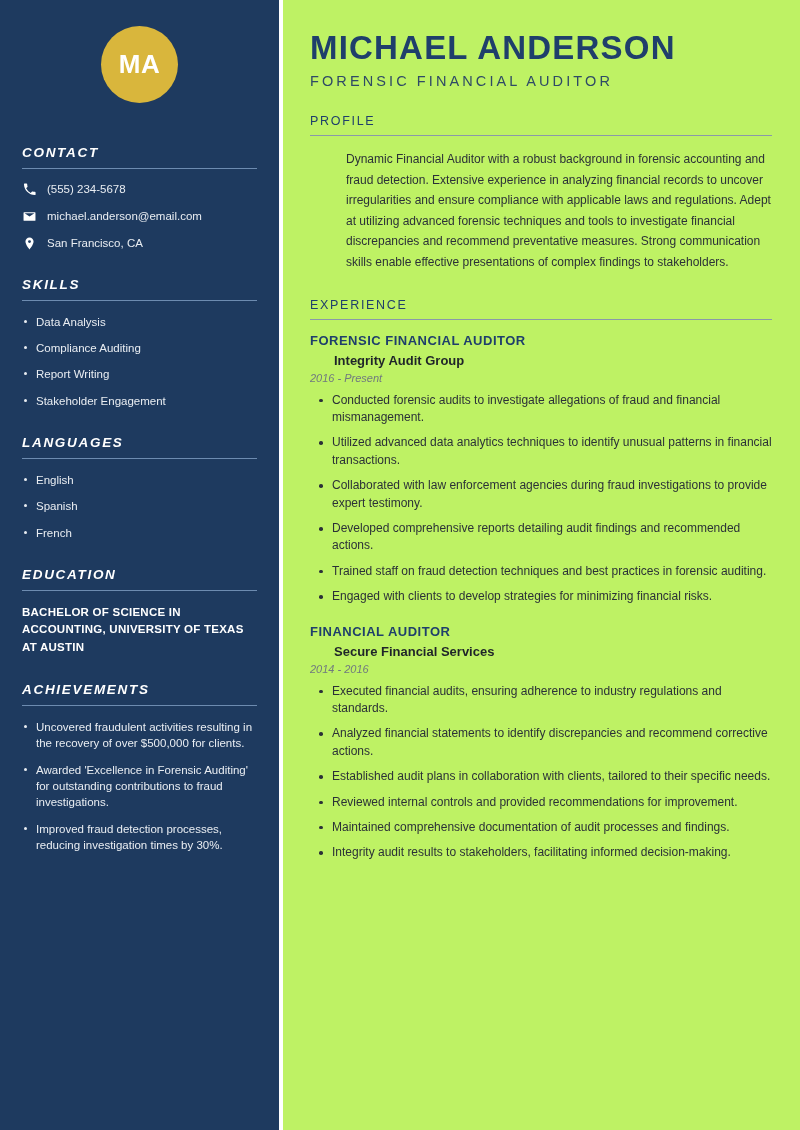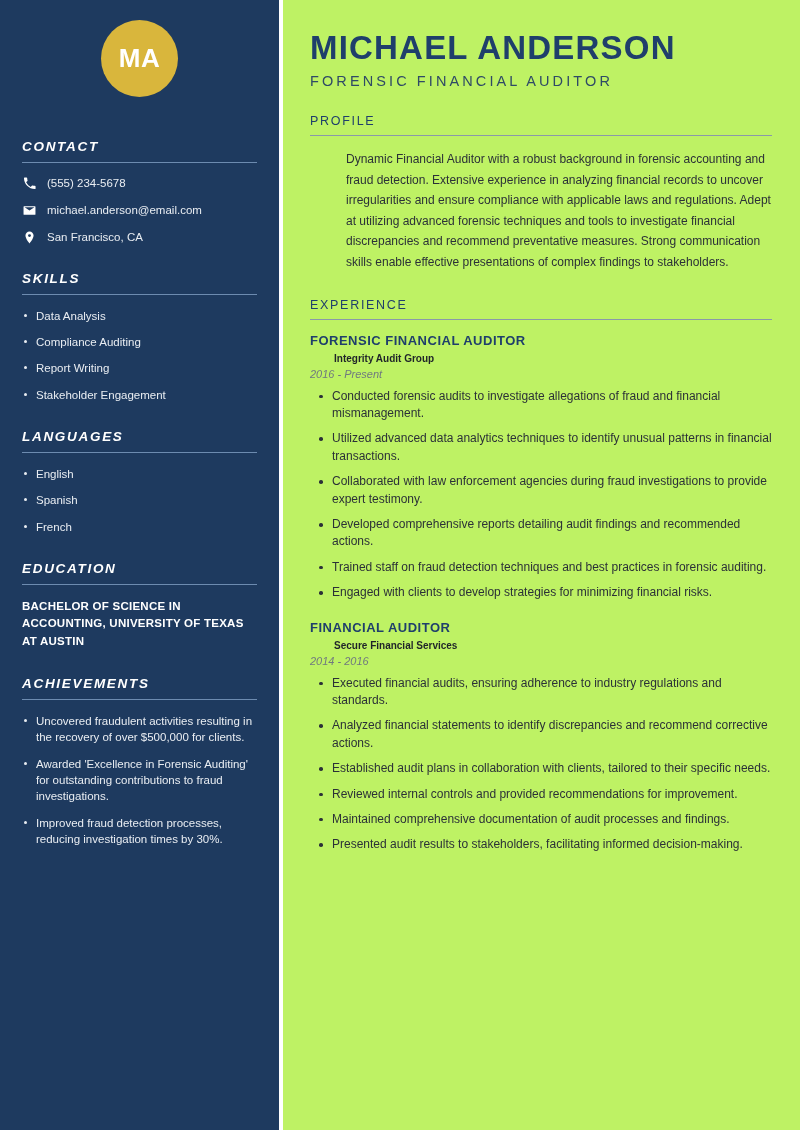--- a/index.html
+++ b/index.html
@@ -40,21 +40,21 @@
     top: 0;
     right: -4px;
     width: 4px;
     height: 100%;
     background: #ffffff;
   }
 
   .avatar-wrap {
     display: flex;
     justify-content: center;
-    padding-top: 20px;
+    padding-top: 26px;
     padding-bottom: 42px;
   }
 
   .avatar {
     width: 77px;
     height: 77px;
     border-radius: 50%;
     background: #d9b63c;
     color: #ffffff;
     display: flex;
@@ -188,21 +188,21 @@
   .job-role {
     font-size: 13px;
     font-weight: bold;
     letter-spacing: 0.5px;
     color: #1f3f6b;
     text-transform: uppercase;
     margin-bottom: 5px;
   }
 
   .job-company {
-    font-size: 10px;
+    font-size: 13px;
     font-weight: bold;
     color: #1f2429;
     margin-bottom: 4px;
     padding-left: 24px;
   }
 
   .job-dates {
     font-size: 11px;
     font-style: italic;
     color: #70797f;
@@ -347,21 +347,21 @@
       <div class="job">
         <div class="job-role">FINANCIAL AUDITOR</div>
         <div class="job-company">Secure Financial Services</div>
         <div class="job-dates">2014 - 2016</div>
         <ul class="job-bullets">
           <li>Executed financial audits, ensuring adherence to industry regulations and standards.</li>
           <li>Analyzed financial statements to identify discrepancies and recommend corrective actions.</li>
           <li>Established audit plans in collaboration with clients, tailored to their specific needs.</li>
           <li>Reviewed internal controls and provided recommendations for improvement.</li>
           <li>Maintained comprehensive documentation of audit processes and findings.</li>
-          <li>Presented audit results to stakeholders, facilitating informed decision-making.</li>
+          <li>Integrity audit results to stakeholders, facilitating informed decision-making.</li>
         </ul>
       </div>
 
     </section>
 
   </main>
 
 </div>
 
 </body></html>

